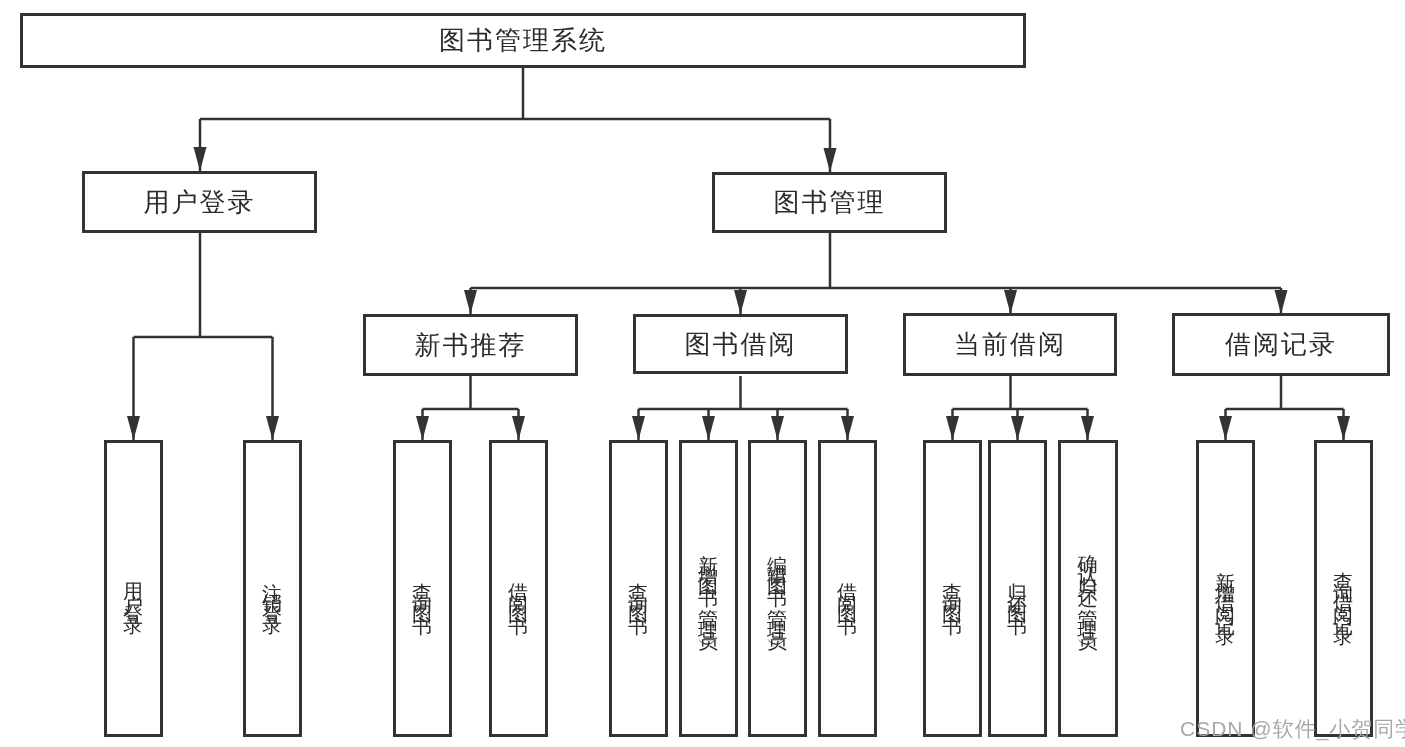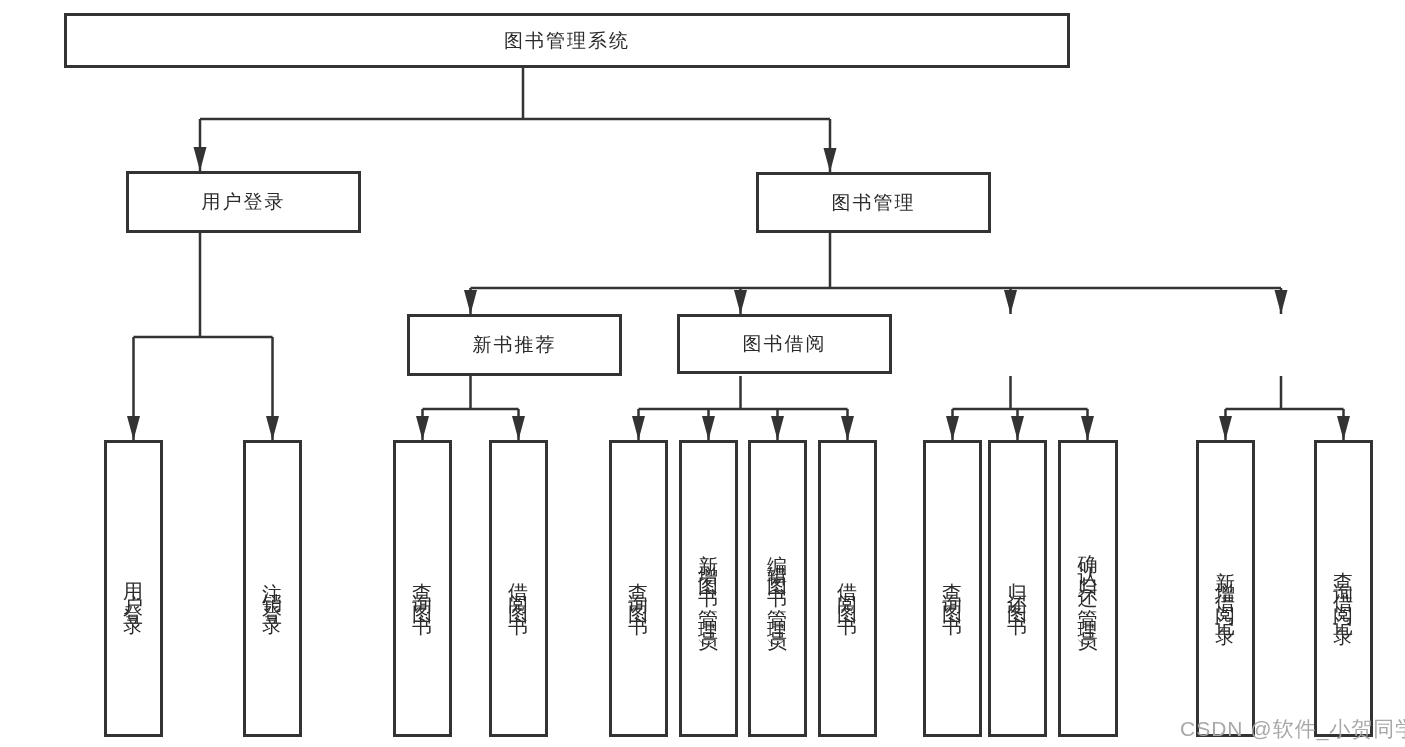--- a/index.html
+++ b/index.html
@@ -28,24 +28,23 @@
     box-sizing: border-box;
     border: 3px solid #333333;
     background: #ffffff;
     color: #2b2b2b;
     display: flex;
     align-items: center;
     justify-content: center;
     z-index: 2;
   }
   .box.h {
-    font-size: 19px;
+    font-size: 26px;
     letter-spacing: 2px;
     white-space: nowrap;
-    margin-left: 44px;
   }
   .box.v {
     writing-mode: vertical-rl;
     font-size: 20px;
     letter-spacing: 11px;
     line-height: 1;
     white-space: nowrap;
   }
   .watermark {
     position: absolute;
@@ -96,20 +95,22 @@
     </g>
   </svg>
 
   <div class="box h" style="left:20px; top:13px; width:1006px; height:55px;">图书管理系统</div>
 
   <div class="box h" style="left:82px; top:171px; width:235px; height:62px;">用户登录</div>
   <div class="box h" style="left:712px; top:172px; width:235px; height:61px;">图书管理</div>
 
   <div class="box h" style="left:363px; top:314px; width:215px; height:62px;">新书推荐</div>
   <div class="box h" style="left:633px; top:314px; width:215px; height:60px;">图书借阅</div>
+  <div class="box h" style="left:903px; top:313px; width:214px; height:63px;">当前借阅</div>
+  <div class="box h" style="left:1172px; top:313px; width:218px; height:63px;">借阅记录</div>
 
   <div class="box v" style="left:104px; top:440px; width:59px; height:297px;">用户登录</div>
   <div class="box v" style="left:243px; top:440px; width:59px; height:297px;">注销登录</div>
 
   <div class="box v" style="left:393px; top:440px; width:59px; height:297px;">查询图书</div>
   <div class="box v" style="left:489px; top:440px; width:59px; height:297px;">借阅图书</div>
 
   <div class="box v" style="left:609px; top:440px; width:59px; height:297px;">查询图书</div>
   <div class="box v" style="left:679px; top:440px; width:59px; height:297px;">新增图书（管理员）</div>
   <div class="box v" style="left:748px; top:440px; width:59px; height:297px;">编辑图书（管理员）</div>

